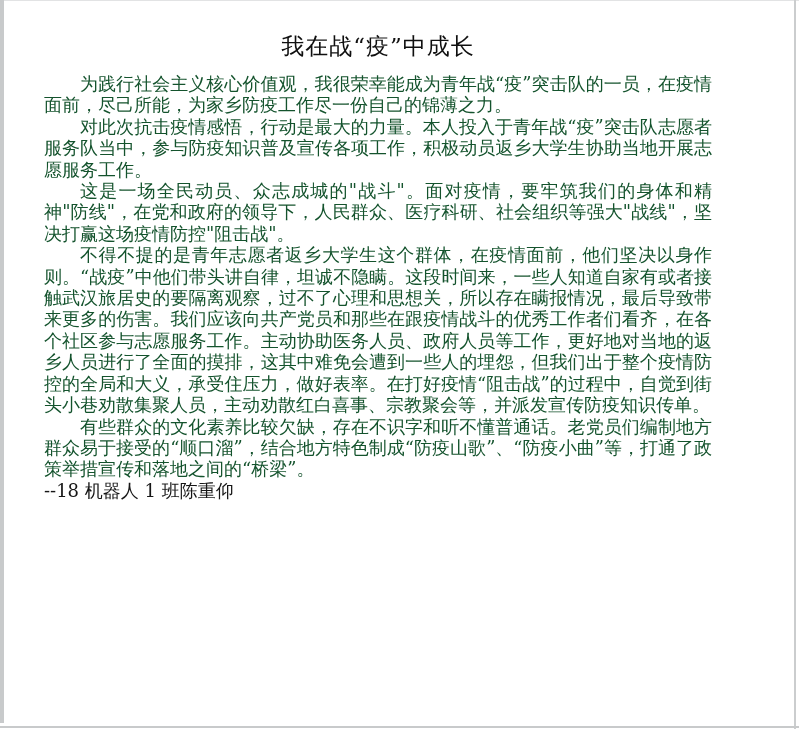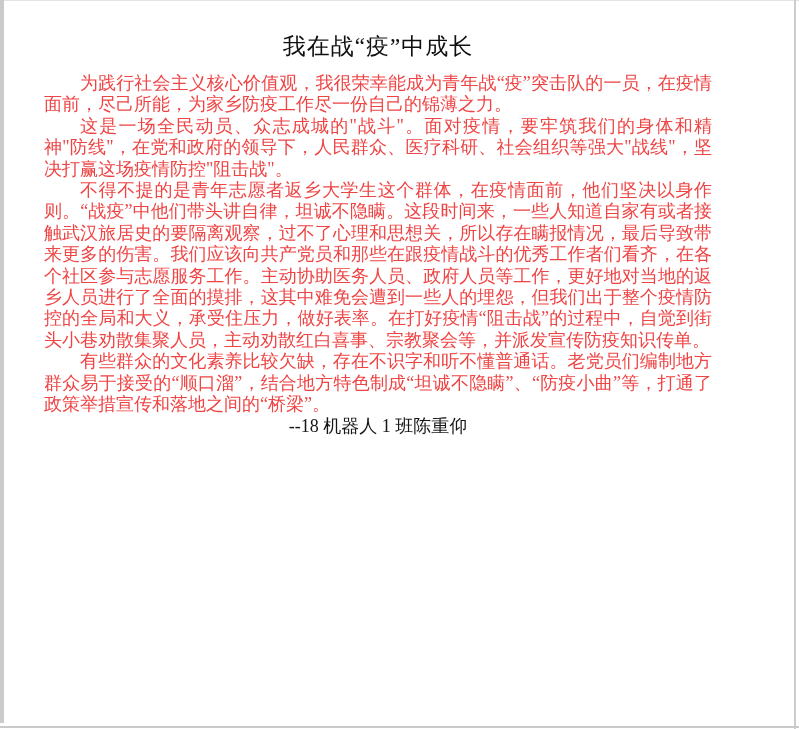--- a/index.html
+++ b/index.html
@@ -28,54 +28,54 @@
   .page-edge-top {
     position: absolute; left: 0; top: 0;
     width: 799px; height: 1px;
     background: #e2e3e4;
   }
   .page-content {
     position: absolute;
     left: 44px; top: 31px;
     width: 668px;
     color: #141414;
-    font-family: Liberation Serif, serif;
   }
   .doc-title {
     font-size: 23px;
     line-height: 31px;
     font-weight: normal;
     text-align: center;
     letter-spacing: 1px;
     margin-bottom: 11px;
     color: #0f0f0f;
   }
   .doc-paragraph {
     font-size: 18px;
     line-height: 21.4px;
     text-align: justify;
     text-justify: inter-ideograph;
     text-indent: 2em;
-    color: #ef4444;
+    color: #14532d;
   }
   .doc-signature {
     font-size: 18px;
     line-height: 21.4px;
-    text-align: center;
+    text-align: left;
     color: #161616;
   }
 </style>
 </head>
 <body>
 
 <div class="page-edge-top"></div>
 <div class="page-edge-left"></div>
 <div class="page-edge-right"></div>
 <div class="page-edge-bottom"></div>
 
 <div class="page-content">
   <h1 class="doc-title">我在战“疫”中成长</h1>
   <p class="doc-paragraph">为践行社会主义核心价值观，我很荣幸能成为青年战“疫”突击队的一员，在疫情面前，尽己所能，为家乡防疫工作尽一份自己的锦薄之力。</p>
+  <p class="doc-paragraph">对此次抗击疫情感悟，行动是最大的力量。本人投入于青年战“疫”突击队志愿者服务队当中，参与防疫知识普及宣传各项工作，积极动员返乡大学生协助当地开展志愿服务工作。</p>
   <p class="doc-paragraph">这是一场全民动员、众志成城的"战斗"。面对疫情，要牢筑我们的身体和精神"防线"，在党和政府的领导下，人民群众、医疗科研、社会组织等强大"战线"，坚决打赢这场疫情防控"阻击战"。</p>
   <p class="doc-paragraph">不得不提的是青年志愿者返乡大学生这个群体，在疫情面前，他们坚决以身作则。“战疫”中他们带头讲自律，坦诚不隐瞒。这段时间来，一些人知道自家有或者接触武汉旅居史的要隔离观察，过不了心理和思想关，所以存在瞒报情况，最后导致带来更多的伤害。我们应该向共产党员和那些在跟疫情战斗的优秀工作者们看齐，在各个社区参与志愿服务工作。主动协助医务人员、政府人员等工作，更好地对当地的返乡人员进行了全面的摸排，这其中难免会遭到一些人的埋怨，但我们出于整个疫情防控的全局和大义，承受住压力，做好表率。在打好疫情“阻击战”的过程中，自觉到街头小巷劝散集聚人员，主动劝散红白喜事、宗教聚会等，并派发宣传防疫知识传单。</p>
-  <p class="doc-paragraph">有些群众的文化素养比较欠缺，存在不识字和听不懂普通话。老党员们编制地方群众易于接受的“顺口溜”，结合地方特色制成“坦诚不隐瞒”、“防疫小曲”等，打通了政策举措宣传和落地之间的“桥梁”。</p>
+  <p class="doc-paragraph">有些群众的文化素养比较欠缺，存在不识字和听不懂普通话。老党员们编制地方群众易于接受的“顺口溜”，结合地方特色制成“防疫山歌”、“防疫小曲”等，打通了政策举措宣传和落地之间的“桥梁”。</p>
   <div class="doc-signature">--18 机器人 1 班陈重仰</div>
 </div>
 
 </body></html>

